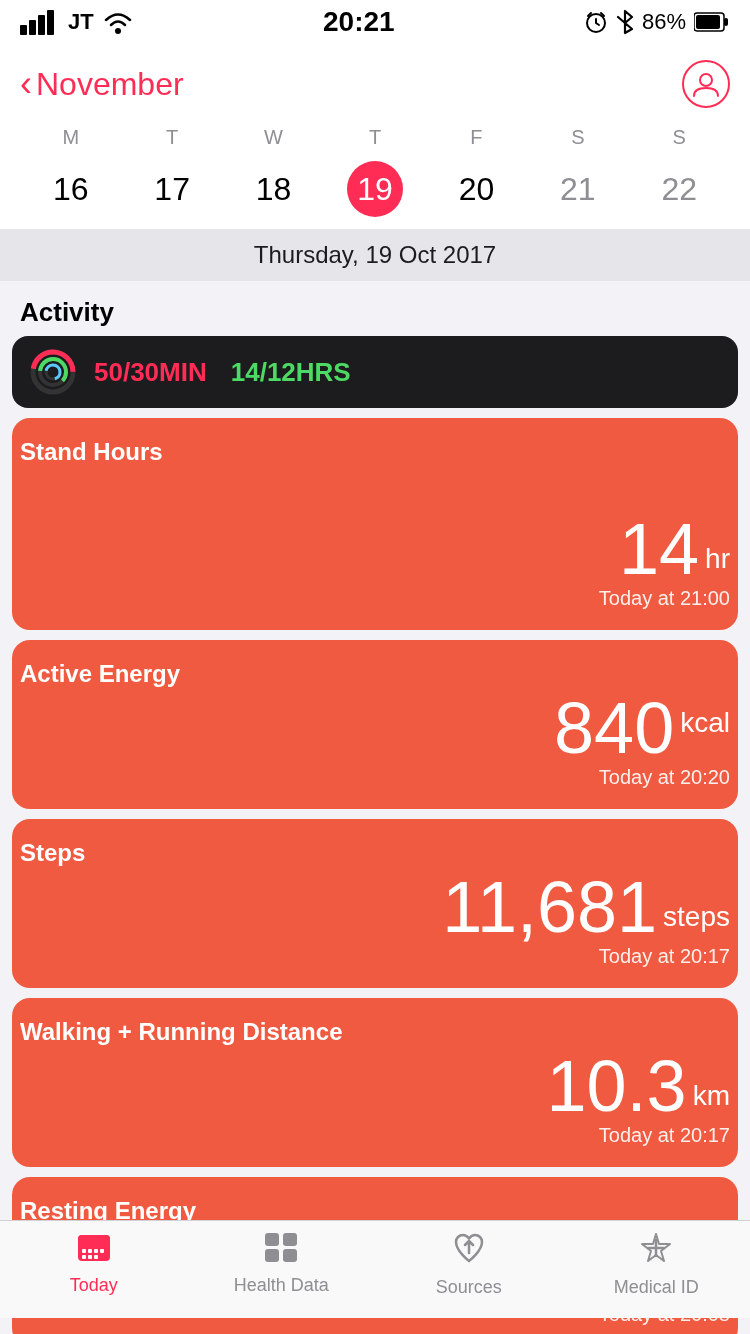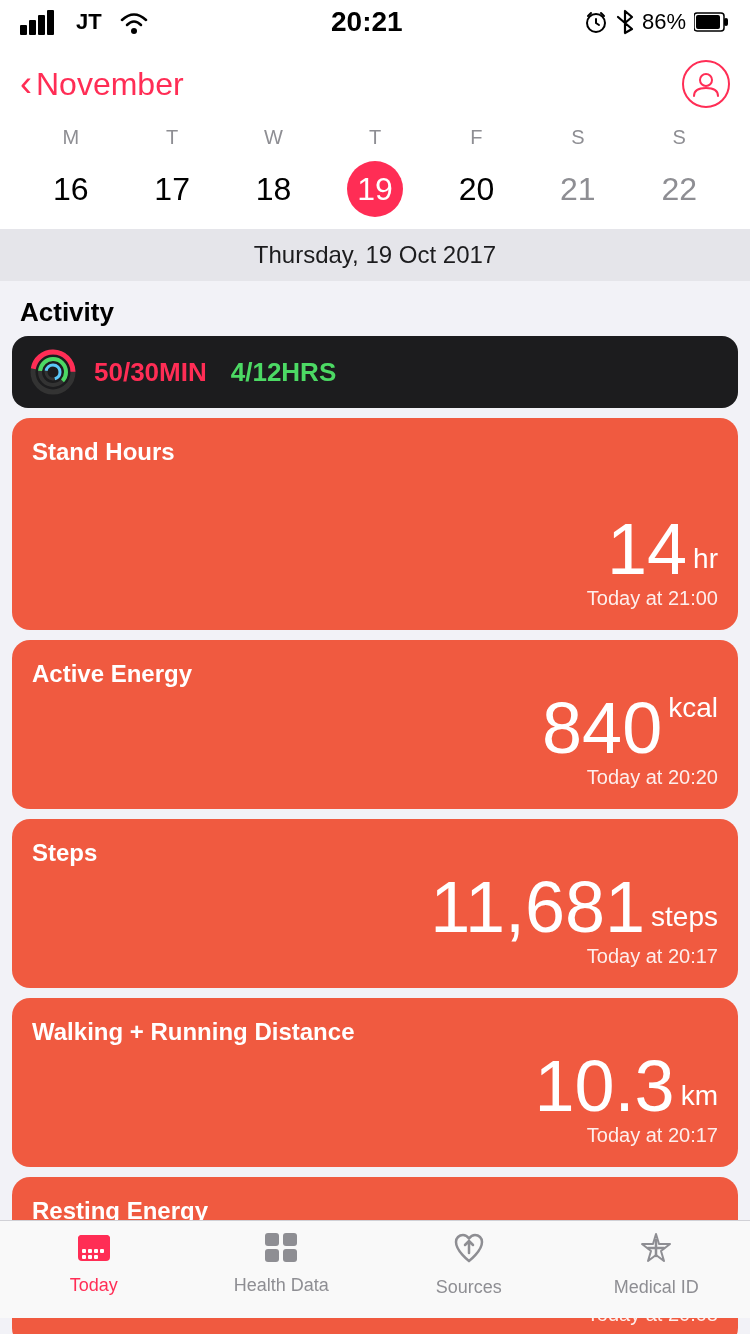--- a/index.html
+++ b/index.html
@@ -16,21 +16,21 @@
     .status-bar {
       background: white;
       height: 44px;
       display: flex;
       align-items: center;
       justify-content: space-between;
       padding: 0 20px;
       font-size: 24px;
       font-weight: 600;
     }
-    .status-left { display: flex; align-items: center; gap: 16px; font-size: 22px; }
+    .status-left { display: flex; align-items: center; gap: 8px; font-size: 22px; }
     .status-center { font-size: 28px; font-weight: 600; }
     .status-right { display: flex; align-items: center; gap: 8px; font-size: 22px; }
 
     
     .calendar-header {
       background: white;
       padding: 10px 20px 0;
     }
     .month-nav {
       display: flex;
@@ -143,21 +143,21 @@
     
     .cards-container {
       padding: 10px 12px;
       display: flex;
       flex-direction: column;
       gap: 10px;
     }
     .card {
       background: #f05a40;
       border-radius: 18px;
-      padding: 20px 20px;
+      padding: 20px 8px;
       color: white;
       display: flex;
       flex-direction: column;
       min-height: 100px;
     }
     .card-header {
       font-size: 24px;
       font-weight: 600;
       margin-bottom: 4px;
     }
@@ -323,21 +323,21 @@
     <svg class="activity-ring" width="50" height="50" viewBox="0 0 50 50">
       <circle cx="25" cy="25" r="20" fill="none" stroke="#333" stroke-width="5"></circle>
       <circle cx="25" cy="25" r="20" fill="none" stroke="#ff2d55" stroke-width="5" stroke-dasharray="62 66" stroke-dashoffset="31" transform="rotate(-90 25 25)"></circle>
       <circle cx="25" cy="25" r="13" fill="none" stroke="#333" stroke-width="4"></circle>
       <circle cx="25" cy="25" r="13" fill="none" stroke="#4cd964" stroke-width="4" stroke-dasharray="50 32" stroke-dashoffset="20" transform="rotate(-90 25 25)"></circle>
       <circle cx="25" cy="25" r="7" fill="none" stroke="#333" stroke-width="3"></circle>
       <circle cx="25" cy="25" r="7" fill="none" stroke="#5ac8fa" stroke-width="3" stroke-dasharray="30 14" stroke-dashoffset="10" transform="rotate(-90 25 25)"></circle>
     </svg>
     <div class="activity-stats">
       <span class="activity-stat-move">50/30MIN</span>
-      <span class="activity-stat-stand">4/12HRS</span>
+      <span class="activity-stat-stand">14/12HRS</span>
     </div>
   </div>
 
   <div class="cards-container">
 
     <div class="card">
       <div class="card-header">Stand Hours</div>
       <div class="card-value-row">
         <div>
           <div style="display:flex;align-items:flex-end;justify-content:flex-end;margin-top:43px;">
@@ -346,21 +346,21 @@
           </div>
           <div class="card-time">Today at 21:00</div>
         </div>
       </div>
     </div>
 
     <div class="card">
       <div class="card-header">Active Energy</div>
       <div class="card-value-row">
         <div>
-          <div style="display:flex;align-items:flex-start;justify-content:flex-end;">
+          <div style="display:flex;align-items:center;justify-content:flex-end;">
             <span class="card-value">840</span>
             <span class="card-unit">kcal</span>
           </div>
           <div class="card-time">Today at 20:20</div>
         </div>
       </div>
     </div>
 
     <div class="card">
       <div class="card-header">Steps</div>

